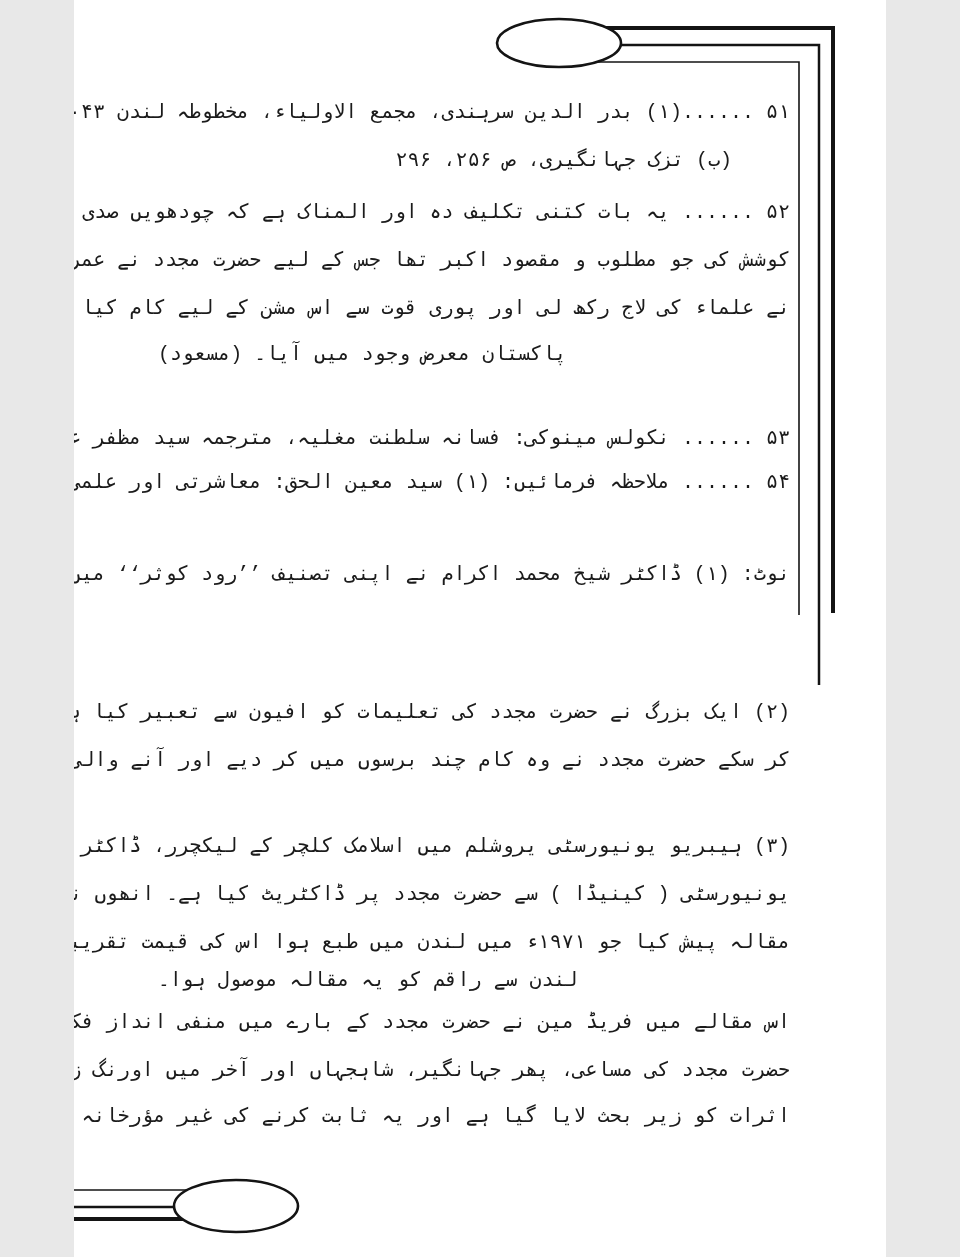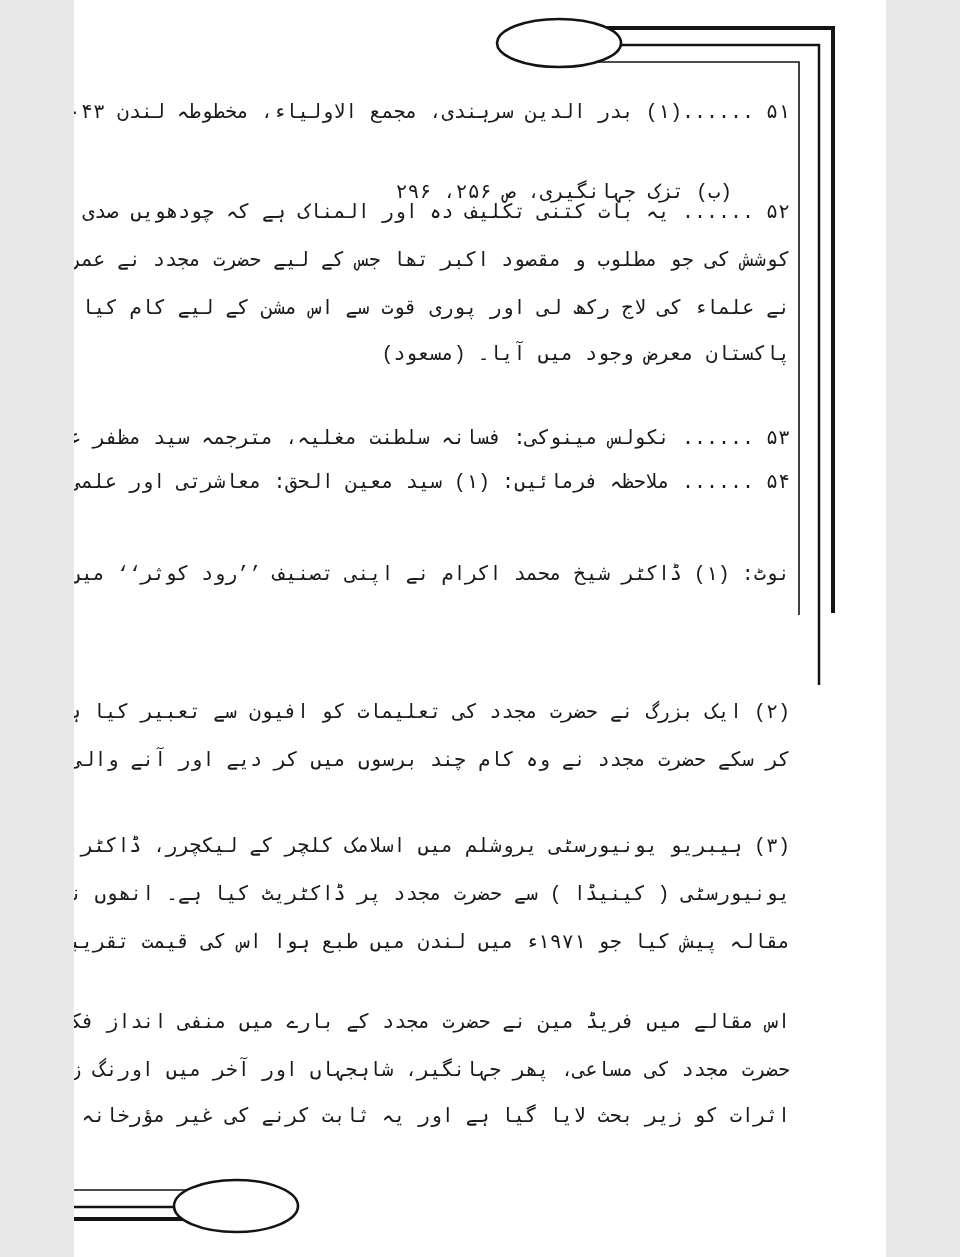--- a/index.html
+++ b/index.html
@@ -16,22 +16,22 @@
   .line{
     position:absolute;
     right:96px;left:84px;
     text-align:right;
     font-size:20px;
     line-height:30px;
     color:#1b1b1b;
     white-space:nowrap;
     overflow:visible;
   }
-  .center{text-align:right;}
-  .indent{padding-left:0;padding-right:58px;margin-top:32px;}
+  .center{text-align:left;}
+  .indent{padding-left:0;padding-right:58px;}
   .indent-sm{padding-right:40px;}
 </style>
 </head>
 <body>
 
 <div class="page">
 
   <svg class="ornaments" viewBox="0 0 960 1257" aria-hidden="true">
 
     <g stroke="#141414" fill="none">
@@ -62,18 +62,19 @@
   <div class="line" style="top:468px">۵۴ ...... ملاحظہ فرمائیں: (۱) سید معین الحق: معاشرتی اور علمی تاریخ، مطبوعہ کراچی ۱۳۸۵ھ/۱۹۶۵ء، ص ۳۱۹</div>
 
   <div class="line" style="top:560px">نوٹ: (۱) ڈاکٹر شیخ محمد اکرام نے اپنی تصنیف ’’رود کوثر‘‘ میں غیر مؤرخانہ باتیں لکھی ہیں، ڈاکٹر غلام مصطفیٰ خاں صاحب</div>
 
   <div class="line" style="top:698px">(۲) ایک بزرگ نے حضرت مجدد کی تعلیمات کو افیون سے تعبیر کیا ہے اور یہ خیال نہیں فرمایا کہ جو کام وہ تیس برس میں نہ</div>
   <div class="line" style="top:746px">کر سکے حضرت مجدد نے وہ کام چند برسوں میں کر دیے اور آنے والی صدیوں کو اتنا متاثر کیا کہ ہر مصلح کسی نہ کسی</div>
 
   <div class="line" style="top:832px">(۳) ہیبریو یونیورسٹی یروشلم میں اسلامک کلچر کے لیکچرر، ڈاکٹر یوحنا فریڈ مین نے انسٹی ٹیوٹ آف اسلامک اسٹڈیز، میکگل</div>
   <div class="line" style="top:880px">یونیورسٹی ( کینیڈا ) سے حضرت مجدد پر ڈاکٹریٹ کیا ہے۔ انھوں نے شیخ احمد سرہندی کے عنوان سے انگریزی میں</div>
   <div class="line" style="top:928px">مقالہ پیش کیا جو ۱۹۷۱ء میں لندن میں طبع ہوا اس کی قیمت تقریباً دس ڈالر ہے۔ محترم بشیر احمد خاں کی عنایت سے</div>
+  <div class="line center" style="top:966px">لندن سے راقم کو یہ مقالہ موصول ہوا۔</div>
 
   <div class="line" style="top:1008px">اس مقالے میں فریڈ مین نے حضرت مجدد کے بارے میں منفی انداز فکر اختیار کیا ہے۔ اکبری پالیسی کے خلاف</div>
   <div class="line" style="top:1056px">حضرت مجدد کی مساعی، پھر جہانگیر، شاہجہاں اور آخر میں اورنگ زیب عالمگیر پر آپ کے اور آپ کی تعلیمات کے</div>
   <div class="line" style="top:1102px">اثرات کو زیر بحث لایا گیا ہے اور یہ ثابت کرنے کی غیر مؤرخانہ کوشش کی ہے کہ دوسرے مؤرخین نے اس بارے</div>
 
 </div>
 
 </body></html>

